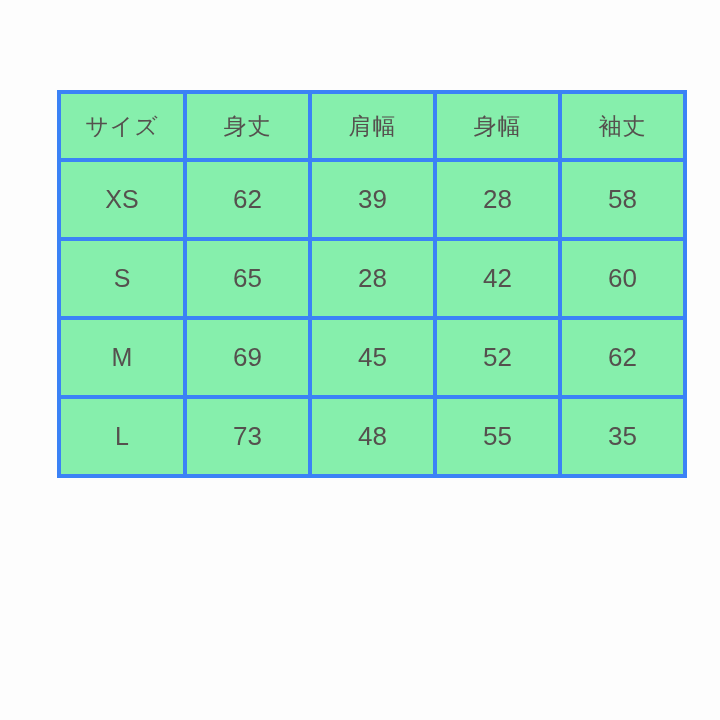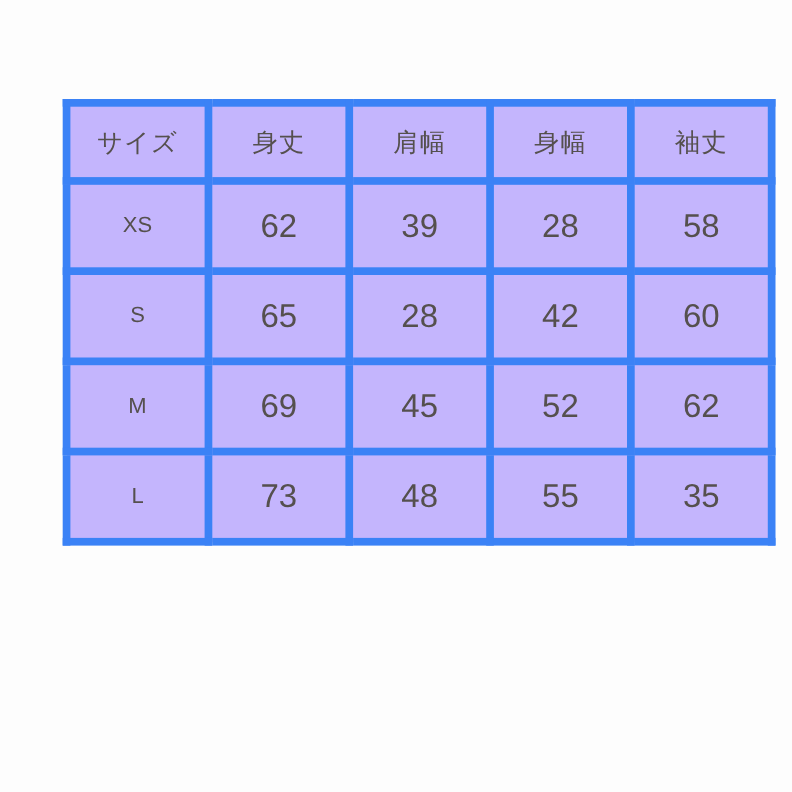--- a/index.html
+++ b/index.html
@@ -16,43 +16,43 @@
   }
   .size-chart {
     position: absolute;
     left: 57px;
     top: 90px;
     border-collapse: collapse;
     table-layout: fixed;
     background: #fdfdfd;
   }
   .size-chart td, .size-chart th {
-    border: 7px solid #3b82f6;
+    border: 4px solid #3b82f6;
     text-align: center;
     vertical-align: middle;
     padding: 0;
     color: #55504e;
-    background: #c4b5fd;
+    background: #86efac;
   }
   .size-chart th {
     width: 121px;
     height: 64px;
     font-size: 23px;
     font-weight: normal;
     letter-spacing: 1px;
   }
   .size-chart th.col-size {
     width: 122px;
   }
   .size-chart td {
     height: 75px;
-    font-size: 30px;
+    font-size: 26px;
   }
   .size-chart td.size-label {
-    font-size: 20px;
+    font-size: 25px;
   }
 </style>
 </head>
 <body>
 
 <table class="size-chart">
   <thead>
     <tr>
       <th class="col-size">サイズ</th>
       <th>身丈</th>

